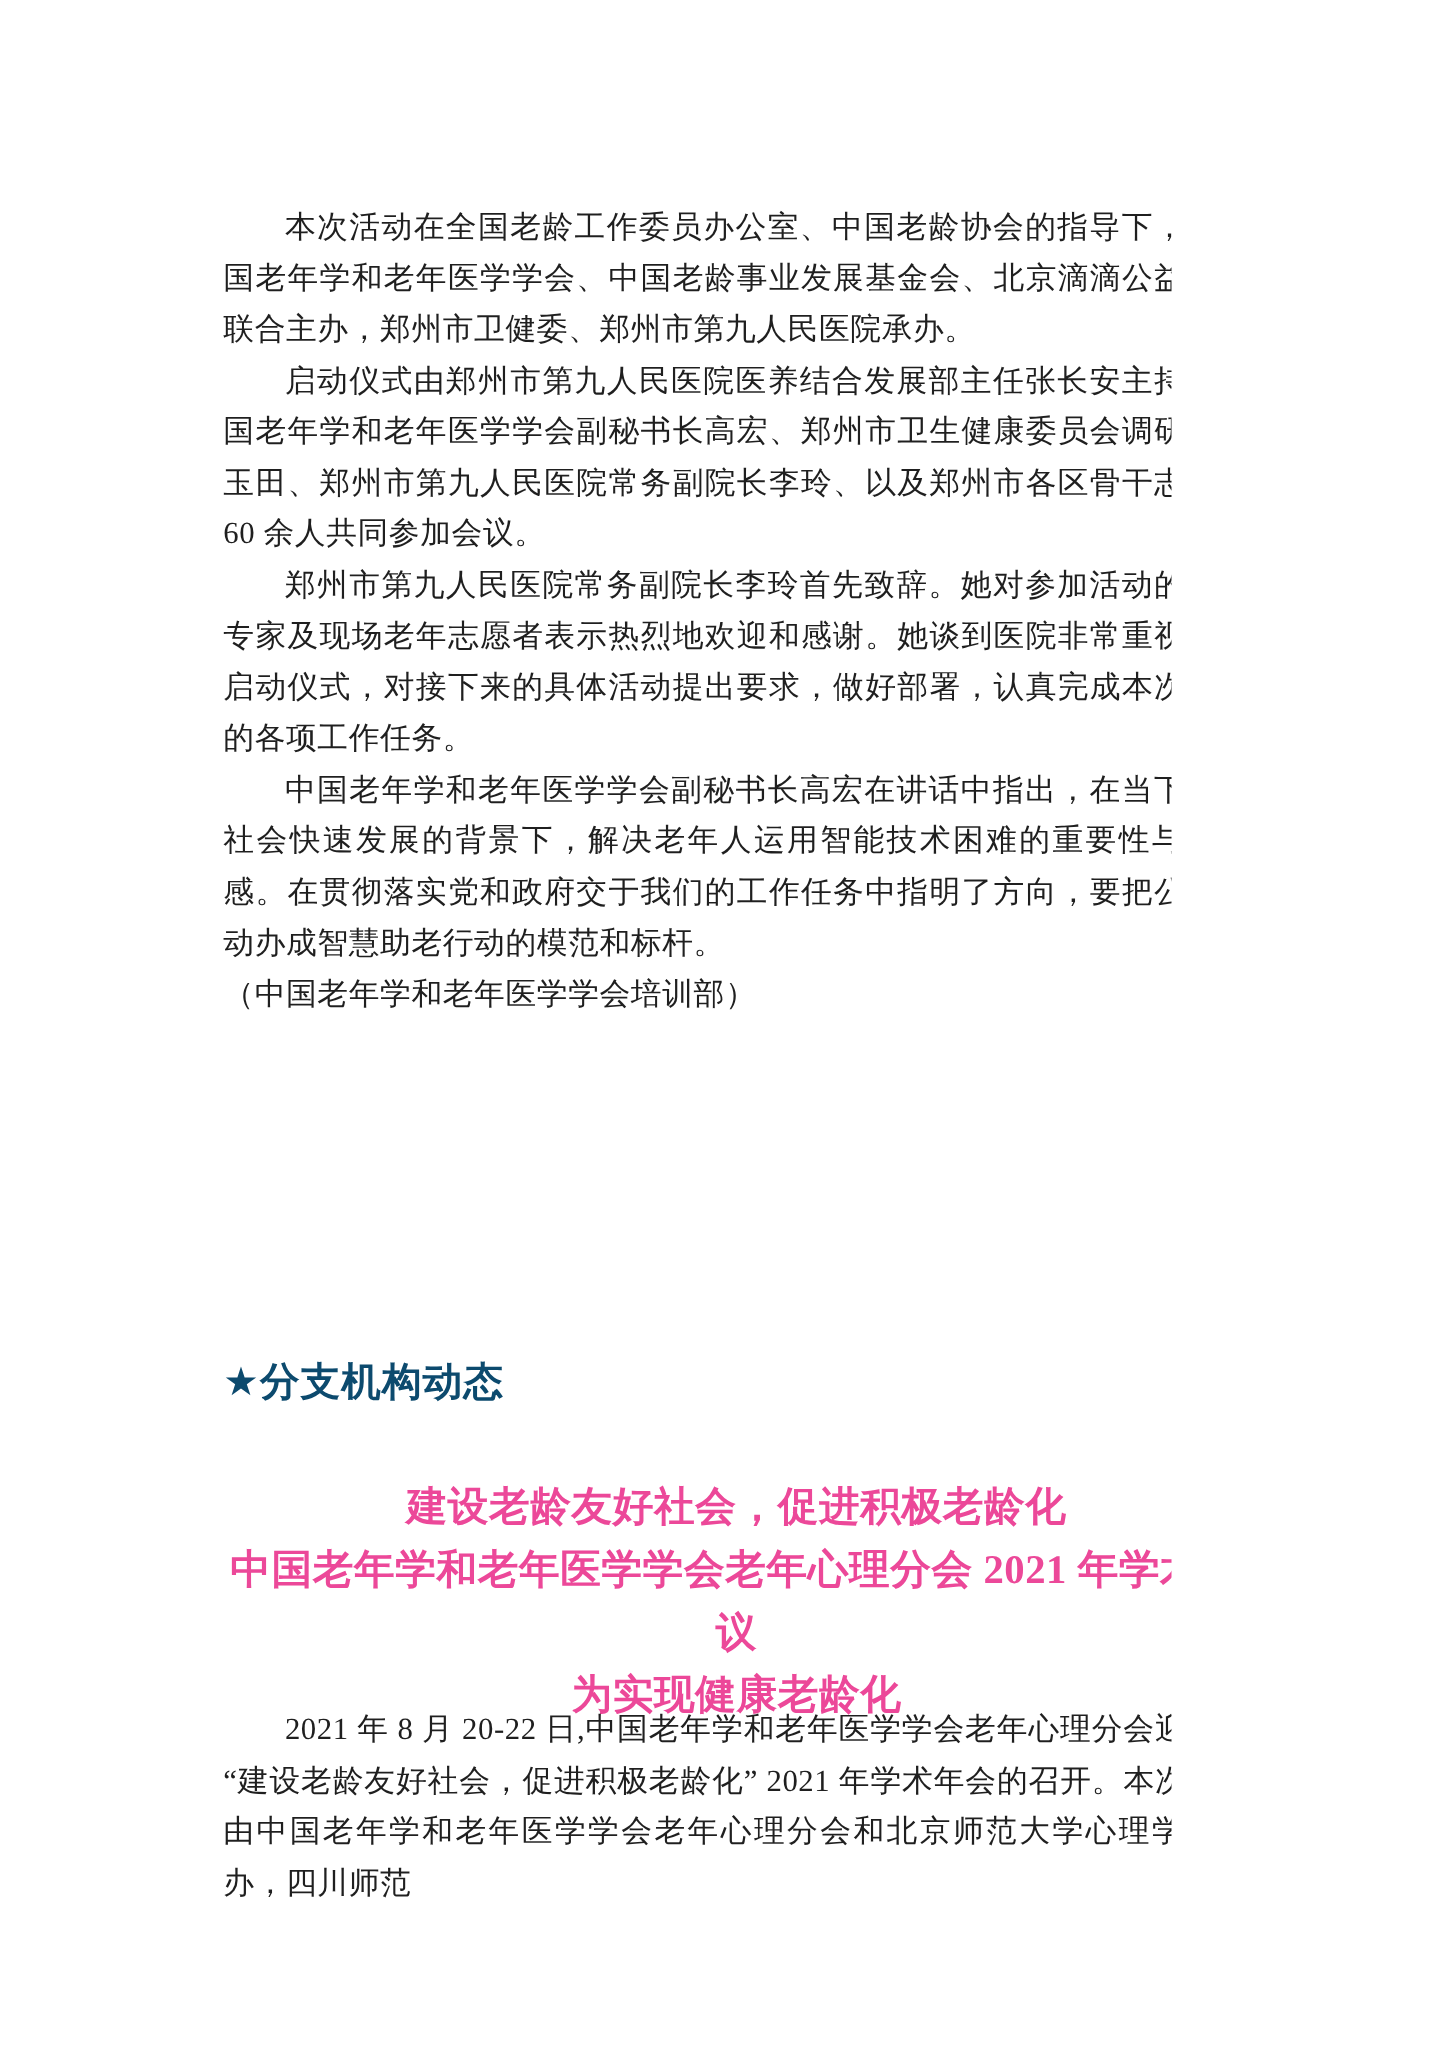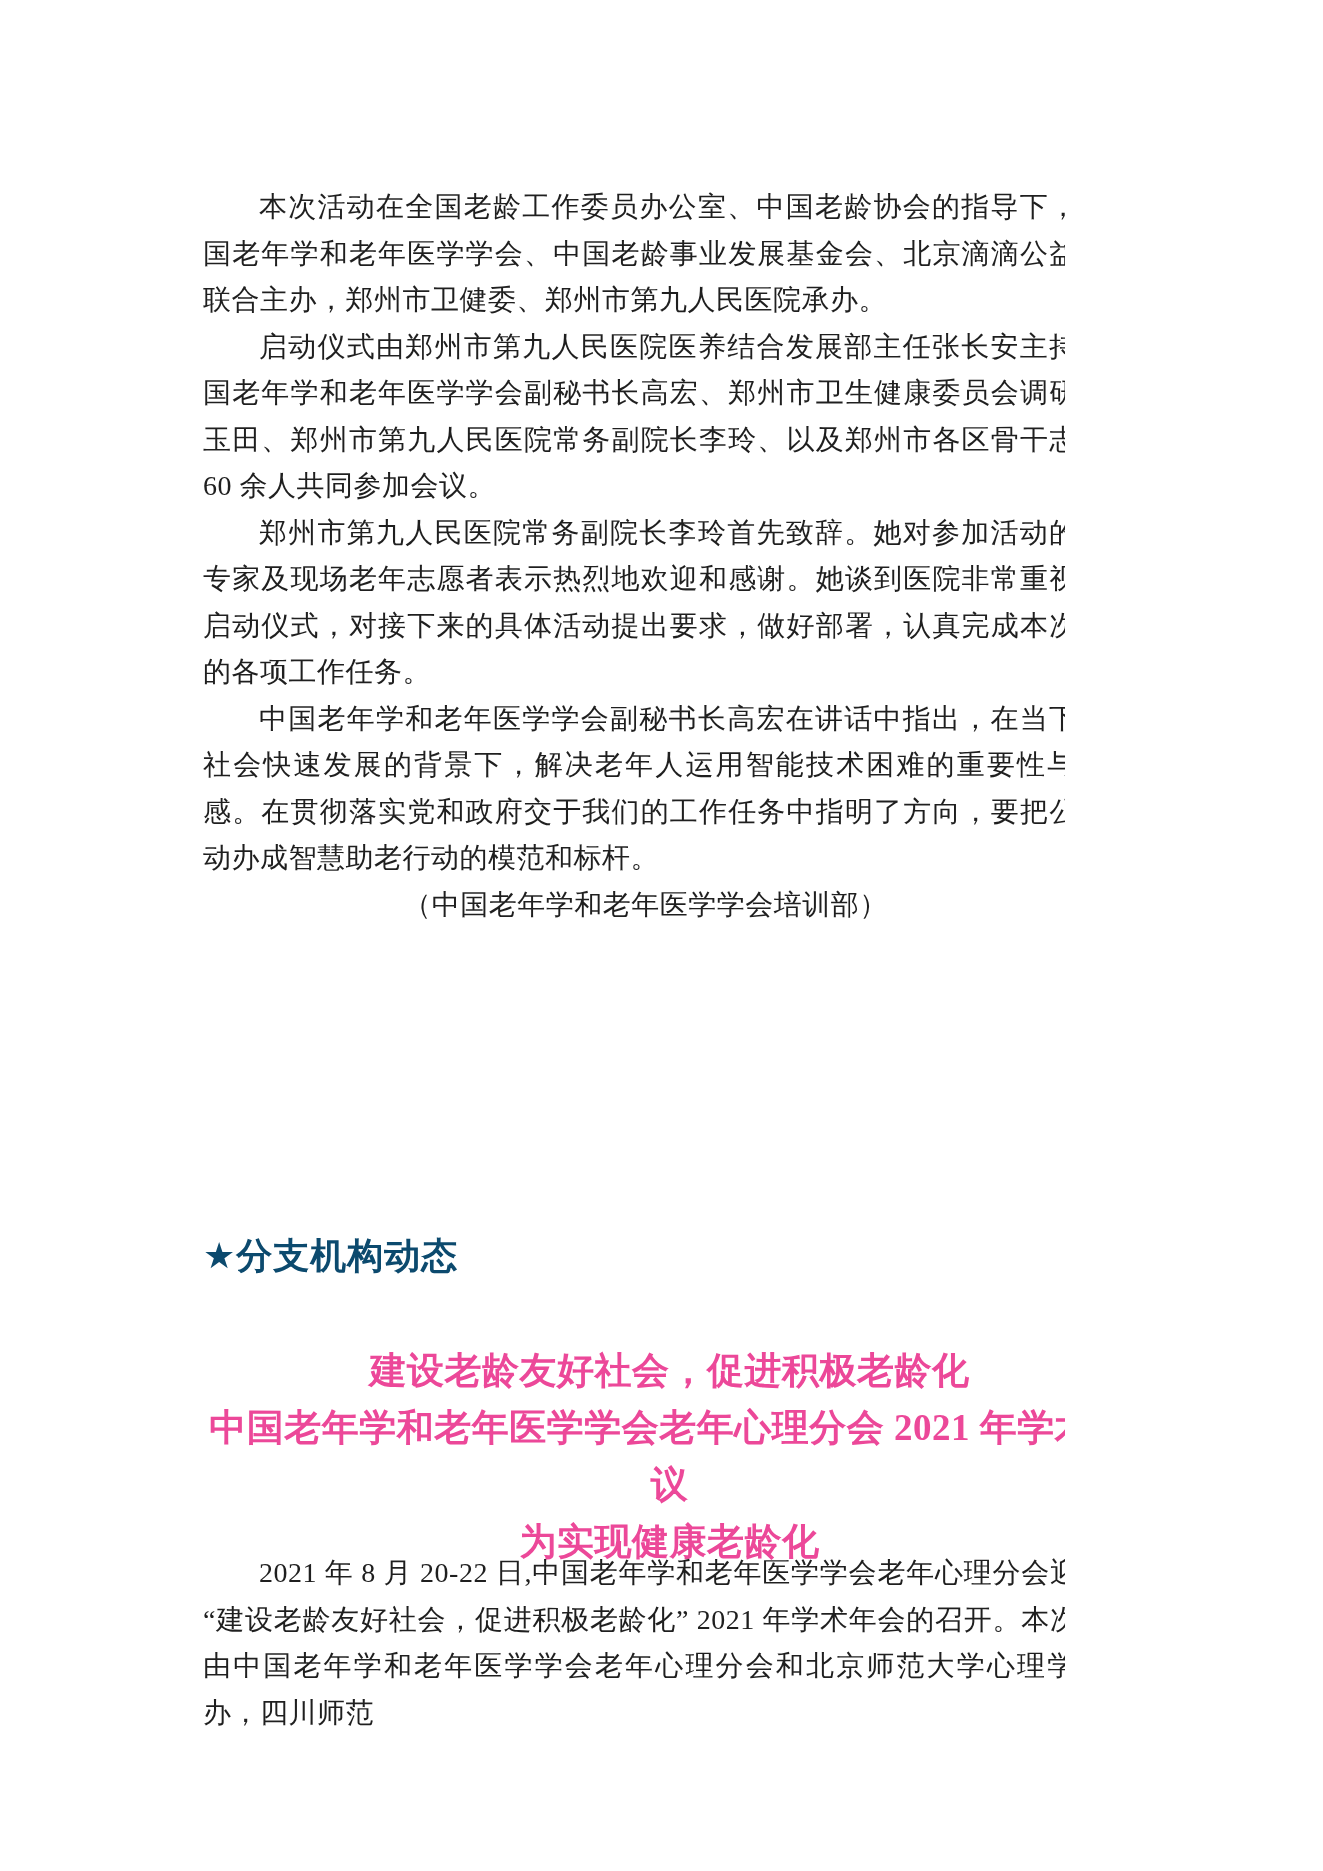--- a/index.html
+++ b/index.html
@@ -28,21 +28,21 @@
     text-align: justify;
     text-justify: inter-ideograph;
     letter-spacing: 0.5px;
   }
   .article-body p {
     margin: 0;
     text-indent: 2em;
   }
   .article-body p.signature-line {
     text-indent: 0;
-    text-align: center;
+    text-align: left;
     padding-right: 48px;
   }
   
   .section-heading {
     position: absolute;
     left: 203px;
     top: 1231px;
     margin: 0;
     font-family: "Liberation Sans", "DejaVu Sans", sans-serif;
     font-weight: bold;

